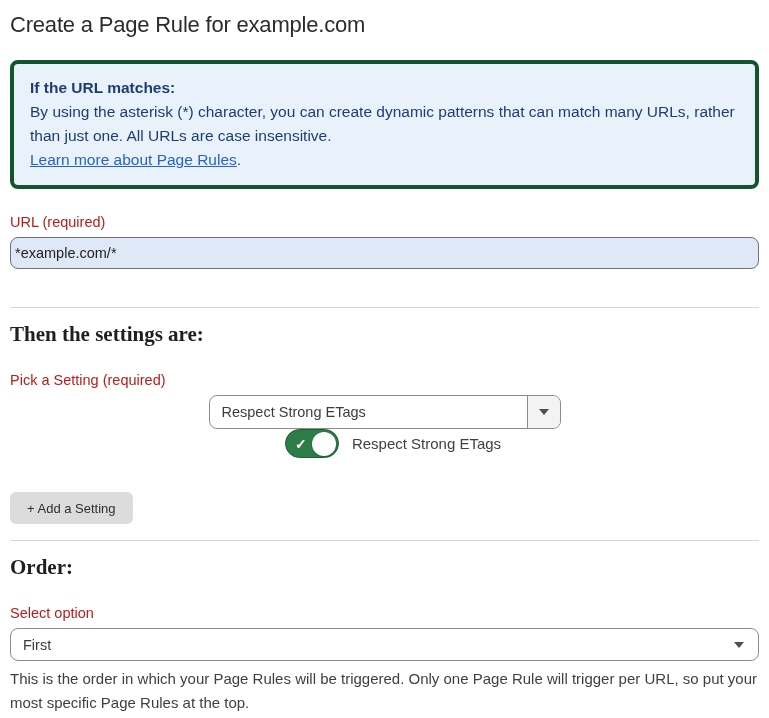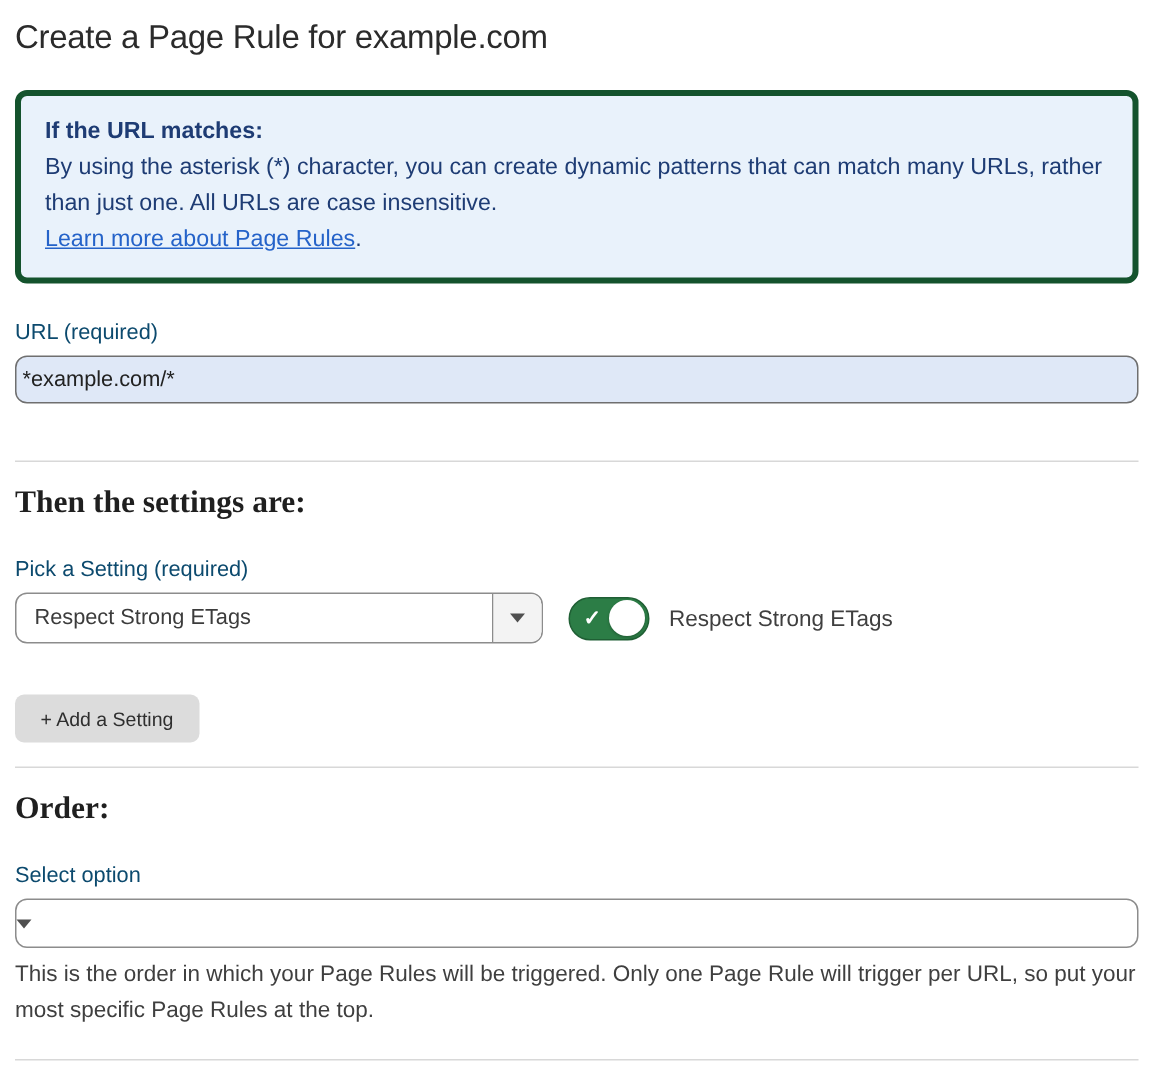--- a/index.html
+++ b/index.html
@@ -33,21 +33,21 @@
   .info-box .info-heading { font-weight: bold; font-size: 15.5px; }
   .info-box a.info-link {
     color: #2563c9;
     text-decoration: underline;
     cursor: pointer;
   }
 
   .field-label {
     margin-top: 25px;
     font-size: 14.5px;
-    color: #0c4a6e;
+    color: #b91c1c;
   }
 
   .url-input {
     display: block;
     margin-top: 7px;
     width: 749px;
     height: 32px;
     background: #dfe8f7;
     border: 1px solid #6f6f6f;
     border-radius: 8px;
@@ -73,20 +73,21 @@
     font-weight: bold;
     color: #1f1f1f;
     font-family: Liberation Serif, serif;
   }
 
   
   .setting-row {
     margin-top: 7px;
     display: flex;
     align-items: center;
+    flex-direction: column;
   }
 
   .fake-select {
     position: relative;
     height: 34px;
     background: #ffffff;
     border: 1px solid #8c8c8c;
     border-radius: 8px;
     display: flex;
     align-items: center;
@@ -236,20 +237,21 @@
 
   <button class="btn gray add-setting-btn">+ Add a Setting</button>
 
   <hr class="divider d2">
 
   <div class="section-heading">Order:</div>
 
   <div class="field-label">Select option</div>
 
   <div class="fake-select full" style="margin-top:7px;">
+    <div class="select-value">First</div>
     <div class="arrow-plain">
       <span class="caret"></span>
     </div>
   </div>
 
   <div class="help-text">This is the order in which your Page Rules will be triggered. Only one Page Rule will trigger per URL, so put your most specific Page Rules at the top.</div>
 
   <hr class="divider d3">
 
   <div class="footer-actions">

